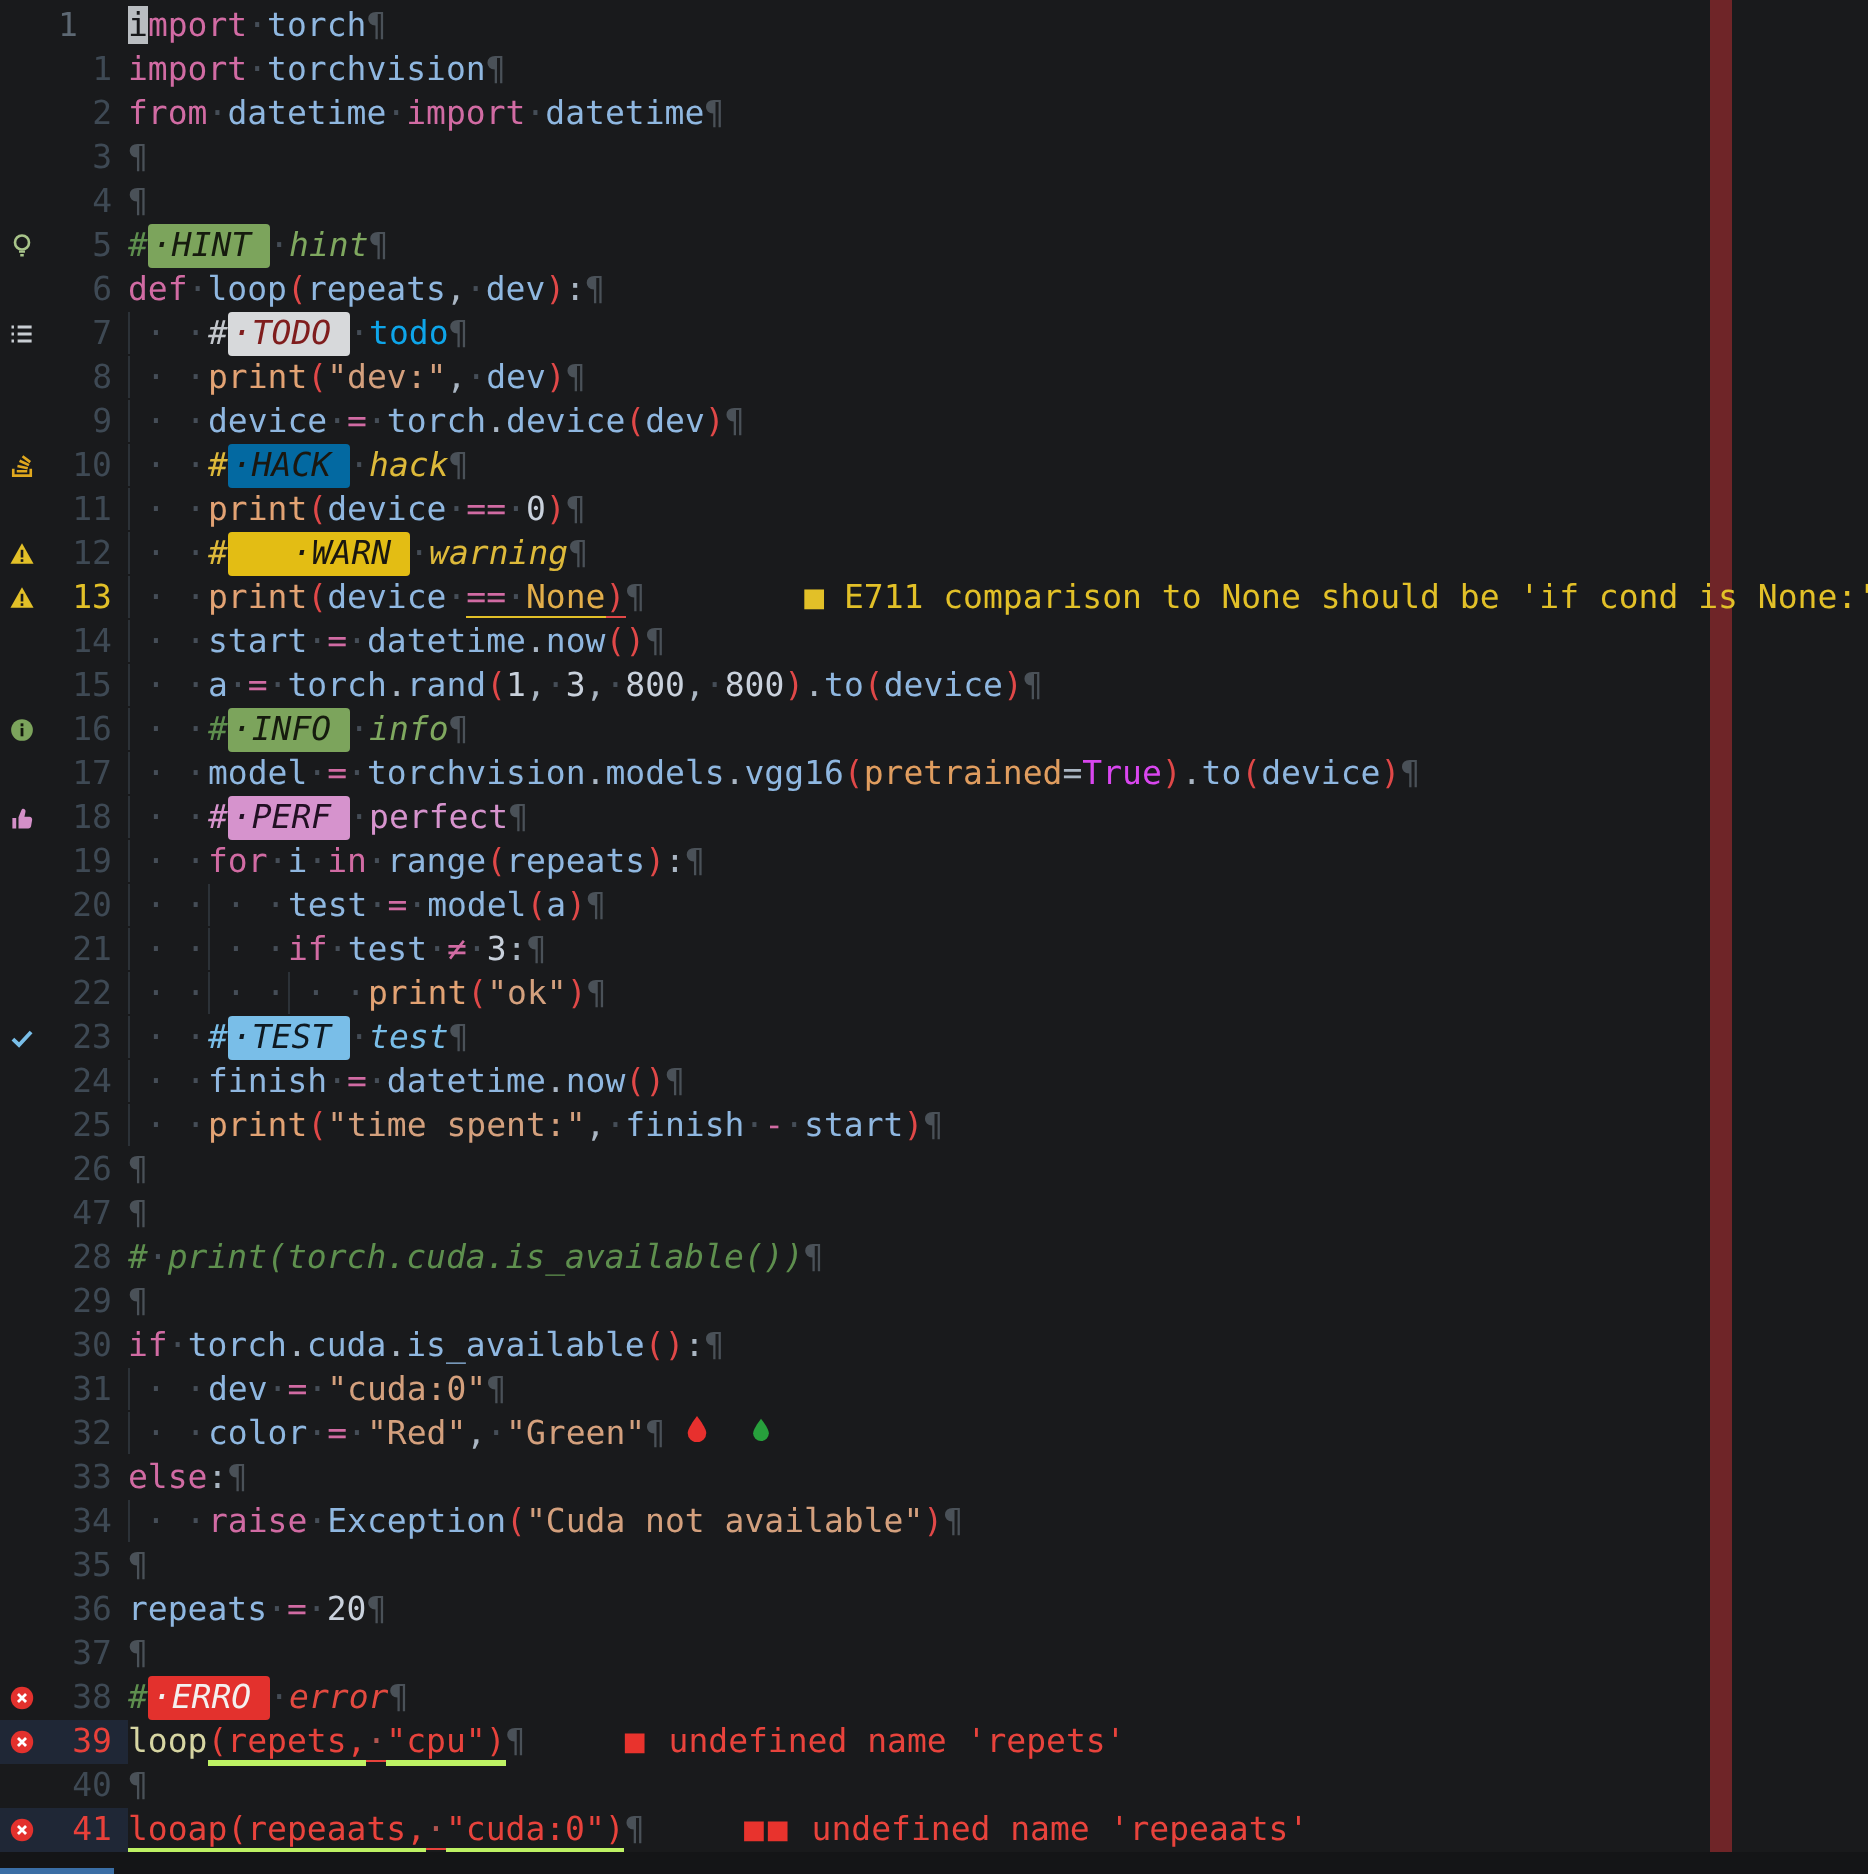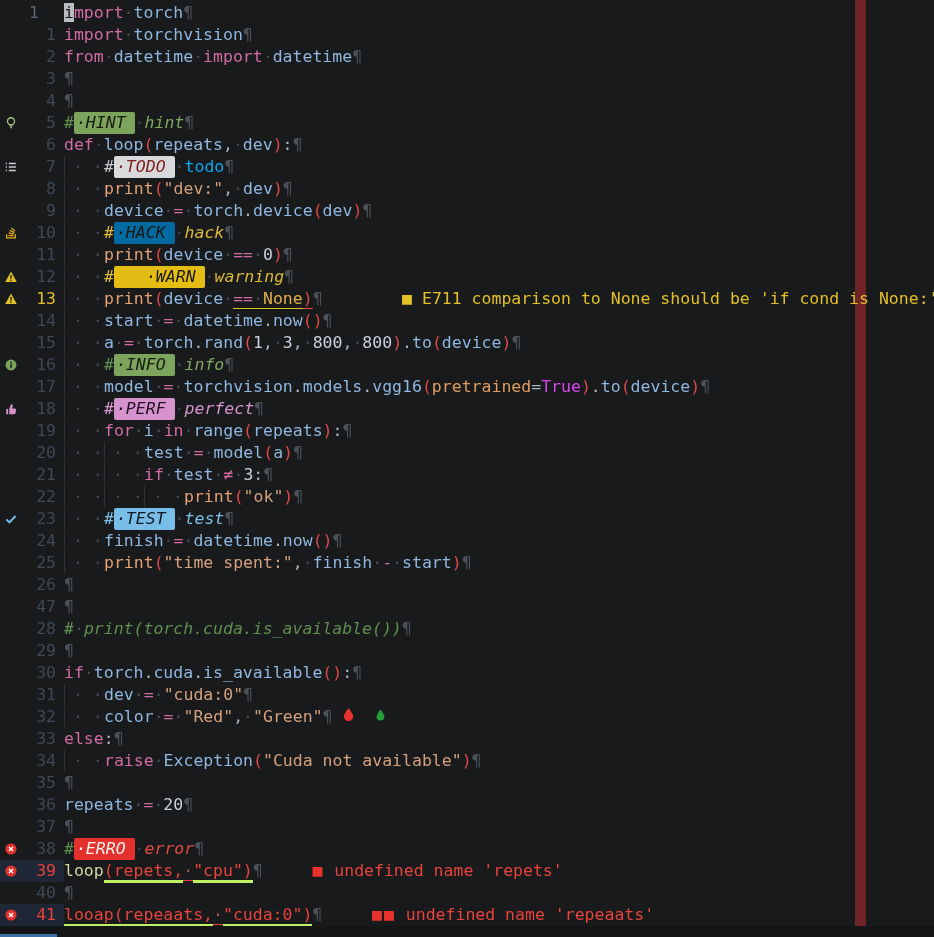--- a/index.html
+++ b/index.html
@@ -63,21 +63,21 @@
   .badge-hack { background:#0369a1; color:#1a1710; }
   .badge-warn { background:#e3bd14; color:#1a1710;padding-left:32px; }
   .badge-info { background:#7ca45c; color:#161b0e; }
   .badge-perf { background:#d693cd; color:#221024; }
   .badge-test { background:#79bee8; color:#0f1a22; }
   .badge-erro { background:#e3312d; color:#f4f0ef; }
   .it-hint { color:#7fa85f; font-style:italic; }
   .it-todo { color:#0ea5e9; }
   .it-hack, .it-warn { color:#ddb93a; font-style:italic; }
   .it-info { color:#7fa85f; font-style:italic; }
-  .it-perf { color:#d693cd; font-style:italic; }
+  .it-perf { color:#d693cd; }
   .it-test { color:#79bee8; font-style:italic; }
   .it-erro { color:#e34a40; font-style:italic; }
   .cmt-hint, .cmt-info { color:#5e8f4e; font-style:italic; }
   .cmt-todo { color:#c3c7cc; font-style:italic; }
   .cmt-hack, .cmt-warn { color:#ddb93a; font-style:italic; }
   .cmt-perf { color:#d693cd; font-style:italic; }
   .cmt-test { color:#79bee8; font-style:italic; }
 
   .cursor { background:#b9bdc1; color:#17181a; }
 

